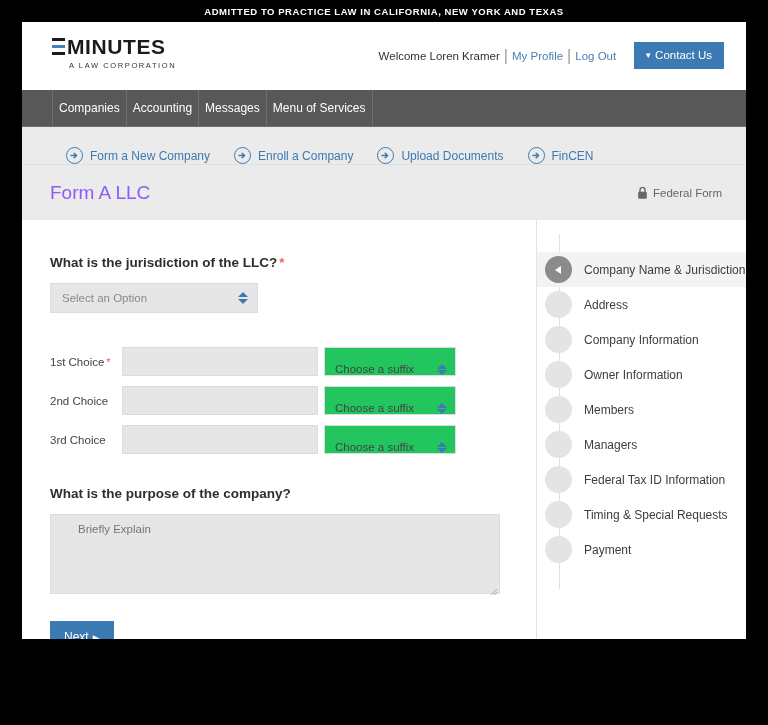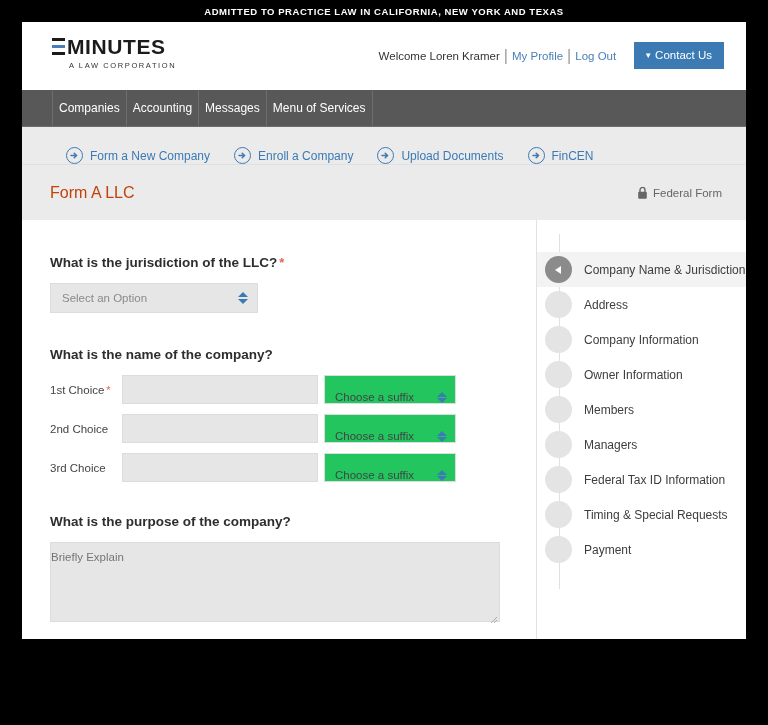--- a/index.html
+++ b/index.html
@@ -151,22 +151,22 @@
   
   .title-band {
     background: #ebebeb;
     height: 56px;
     display: flex; align-items: center;
     padding: 0 30px 0 28px;
     position: relative;
     border-top: 1px solid #e0e0e0;
   }
   .page-title {
-    font-size: 16px;
-    color: #c2410c;
+    font-size: 19px;
+    color: #8b5cf6;
   }
   .secure-form {
     position: absolute;
     right: 24px; top: 50%;
     transform: translateY(-50%);
     display: flex; align-items: center;
     font-size: 11.5px;
     color: #666666;
   }
   .lock-icon { margin-right: 5px; display: block; }
@@ -261,21 +261,21 @@
   .suffix-text {
     font-size: 11.5px;
     color: #444444;
     flex: 1;
   }
 
   .textarea-box {
     width: 450px; height: 80px;
     background: #e6e6e6;
     border: 1px solid #dcdcdc;
-    padding: 8px 0;
+    padding: 8px 27px;
     font-size: 11.5px;
     color: #8a8a8a;
     position: relative;
     resize: none;
     font-family: "Liberation Sans", sans-serif;
   }
   .resize-grip {
     position: absolute;
     right: 2px; bottom: 2px;
     width: 8px; height: 8px;
@@ -439,23 +439,20 @@
       <div class="select-box">
         <span class="select-text">Select an Option</span>
         <span class="stepper">
           <span class="tri-up"></span>
             <span class="tri-down"></span>
         </span>
       </div>
 
       <div class="gap-lg"></div>
 
-      <div class="question">
-        <span>What is the name of the company?</span>
-      </div>
 
       <div class="choice-row">
         <span class="choice-label"><span>1st Choice</span><span class="req-sm">*</span></span>
         <input class="text-input" type="text" value="" style="">
         <div class="suffix-select">
           <span class="suffix-text">Choose a suffix</span>
           <span class="stepper">
               <span class="tri-up"></span>
               <span class="tri-down"></span>
             </span>

